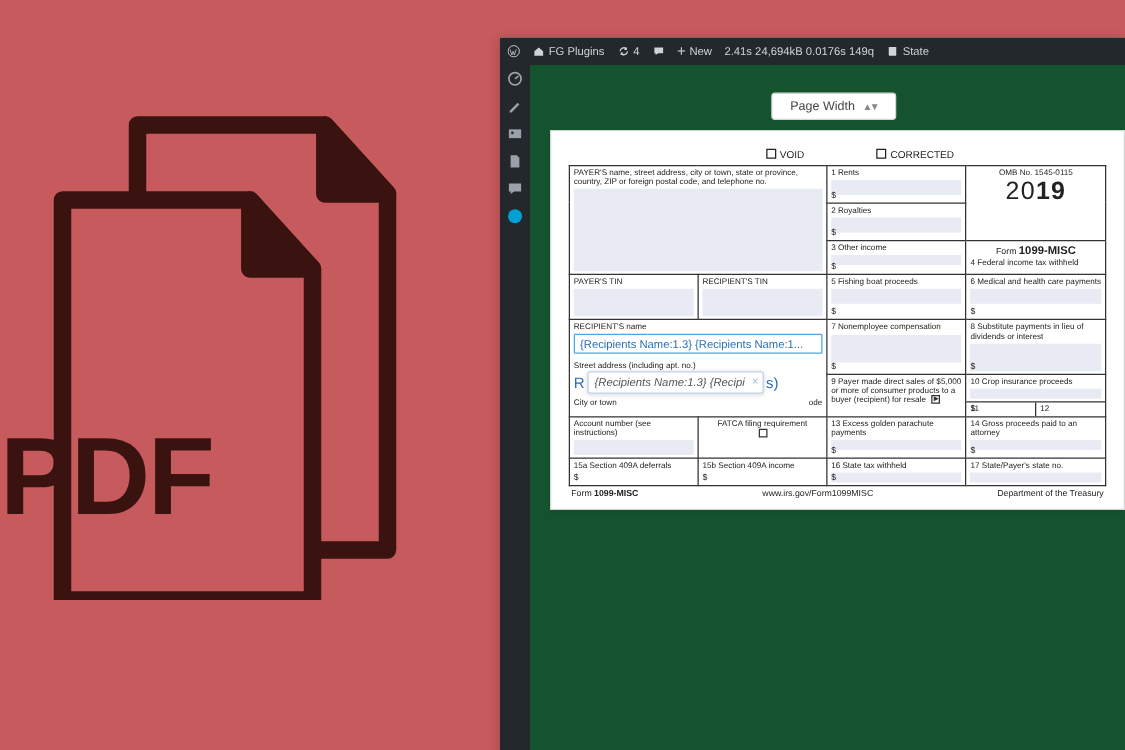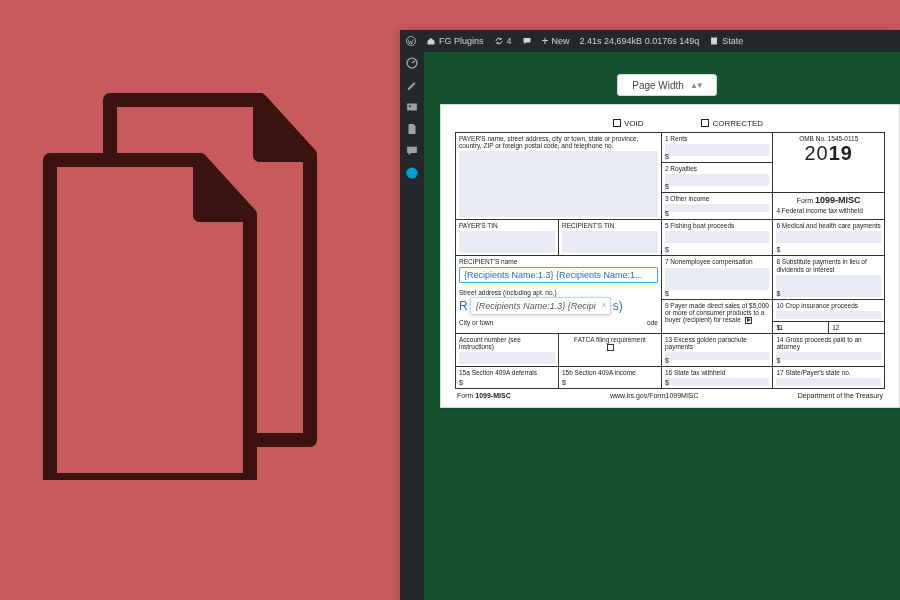--- a/index.html
+++ b/index.html
@@ -64,20 +64,21 @@
         <path d="M120 20 H270 L320 75 V360 H120 Z"></path>
         <path d="M270 20 V75 H320"></path>
         <path d="M270 20 L320 75 L270 75 Z" fill="#3a1311"></path>
 
         <path d="M60 80 H210 L260 135 V400 H60 Z" fill="#c75a5d"></path>
         <path d="M210 80 V135 H260"></path>
         <path d="M210 80 L260 135 L210 135 Z" fill="#3a1311"></path>
       </g>
     </svg>
   </div>
+  <div class="pdf-label">PDF</div>
 
   <div class="wp">
     <div class="adminbar">
       <div class="bi">
           <svg viewBox="0 0 20 20" fill="#cfd4d9">
             <circle cx="10" cy="10" r="9" fill="none" stroke="#cfd4d9" stroke-width="1.5"></circle>
             <path d="M4 7l3 9 2-6 2 6 3-9" stroke="#cfd4d9" stroke-width="1.2" fill="none"></path>
           </svg>
         </div>
       <div class="bi">

